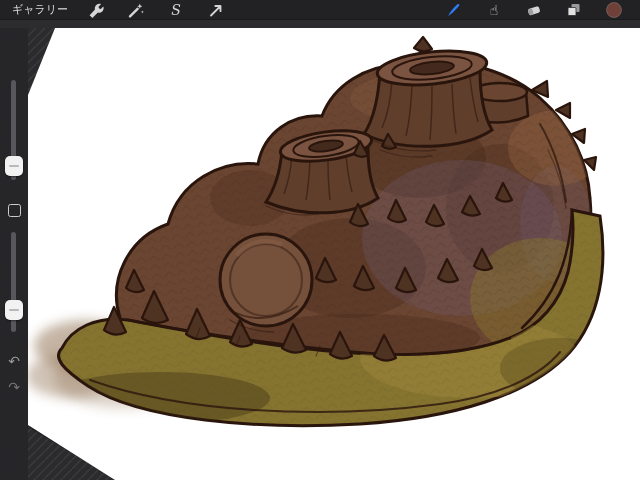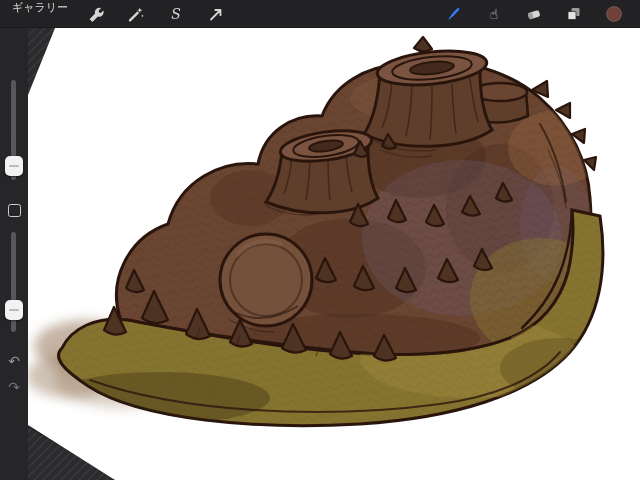--- a/index.html
+++ b/index.html
@@ -1,18 +1,18 @@
 <!DOCTYPE html>
 <html style="--topbar-bg: #222224; --sidebar-bg: rgba(38,38,41,0.93); --workspace-bg: #2b2b2d; --stripe: #3a3a3d; --canvas: #ffffff; --accent: #2f7cf6; --icon: #d5d5d5; --swatch: #6e4037; --art-outline: #2a150d; --art-body: #6a4531; --art-body-dark: #4f3322; --art-body-light: #8a5f42; --art-olive: #857330; --art-olive-dark: #4a3d16; --art-purple: #6f5d74; --art-smudge: #8a6a4a;"><head>
 <meta charset="utf-8">
 <style>
   html,body{width:640px;height:480px;margin:0;overflow:hidden;background:#2c2c2e;
     font-family:"DejaVu Sans","Liberation Sans",sans-serif;}
-  .topbar{position:absolute;left:0;top:0;width:640px;height:28px;
-    background:var(--topbar-bg,#222224);display:flex;z-index:30;
+  .topbar{position:absolute;left:0;top:0;width:640px;height:20px;
+    background:var(--topbar-bg,#222224);display:flex;align-items:center;z-index:30;
     border-bottom:1px solid #1a1a1c;box-sizing:border-box;}
   .gallery{color:#dedede;font-size:11px;padding:0 8px 0 12px;white-space:nowrap;cursor:default;}
   .tool-btn{width:40px;height:28px;display:flex;align-items:center;justify-content:center;}
   .spacer{flex:1;}
   .rgroup{display:flex;padding-right:6px;}
   .sel-s{font-family:"DejaVu Serif","Liberation Serif",serif;font-style:italic;
     font-size:14px;color:var(--icon,#d5d5d5);line-height:1;}
   .smudge-glyph{font-size:14px;color:var(--icon,#d5d5d5);line-height:1;}
   .sidebar{position:absolute;left:0;top:28px;width:28px;height:452px;
     background:var(--sidebar-bg,rgba(38,38,41,0.93));z-index:20;}

